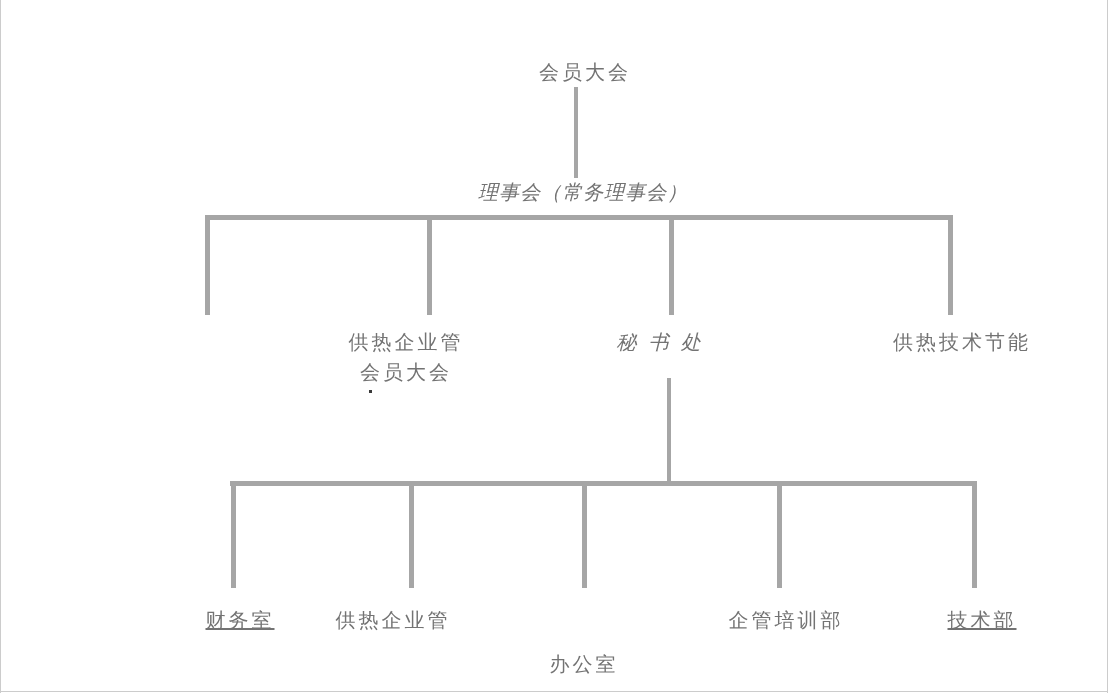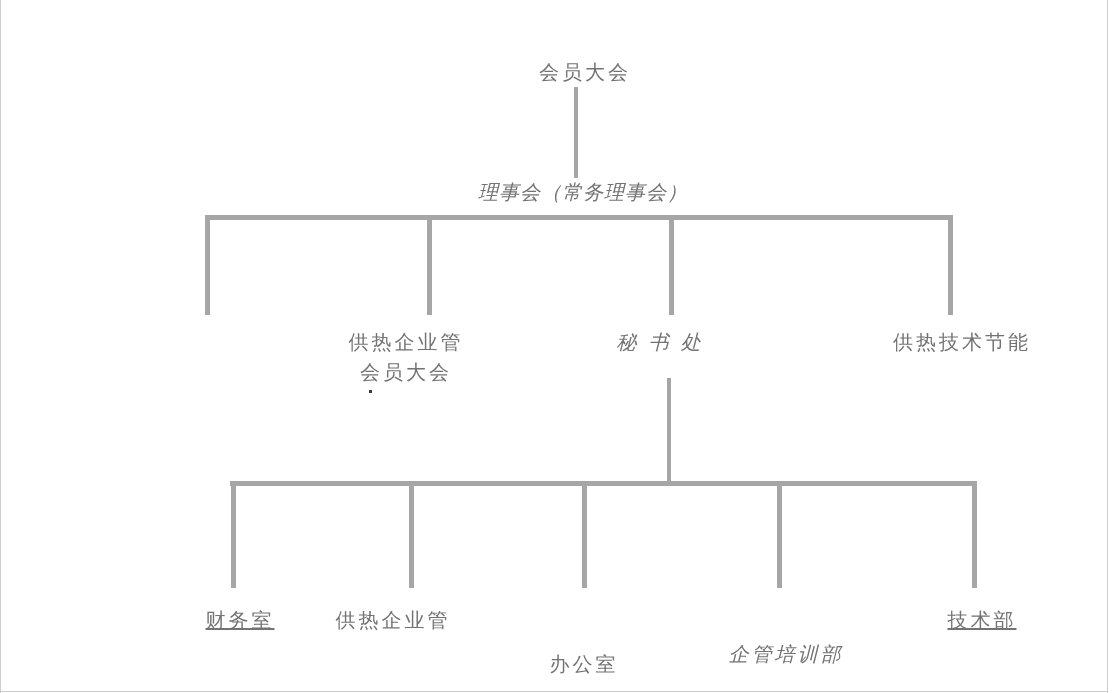--- a/index.html
+++ b/index.html
@@ -45,21 +45,21 @@
 
   #n-root      { left: 585px; top: 57px; }
   #n-council   { left: 583px; top: 177px; }
   #n-l3-1      { left: 213px; top: 327px; }
   #n-l3-2      { left: 406px; top: 327px; }
   #n-l3-3      { left: 660px; top: 327px; font-style: italic; }
   #n-l3-4      { left: 962px; top: 327px; }
   #n-l4-1      { left: 240px; top: 605px; text-decoration: underline; }
   #n-l4-2      { left: 393px; top: 605px; }
   #n-l4-3      { left: 584px; top: 605px; margin-top: 44px; }
-  #n-l4-4      { left: 786px; top: 639px; font-style: italic; }
+  #n-l4-4      { left: 786px; top: 605px; }
   #n-l4-5      { left: 982px; top: 605px; text-decoration: underline; }
 
   
   .stray-dot {
     position: absolute;
     left: 369px;
     top: 390px;
     width: 3px;
     height: 3px;
     background: #3a3a3a;

